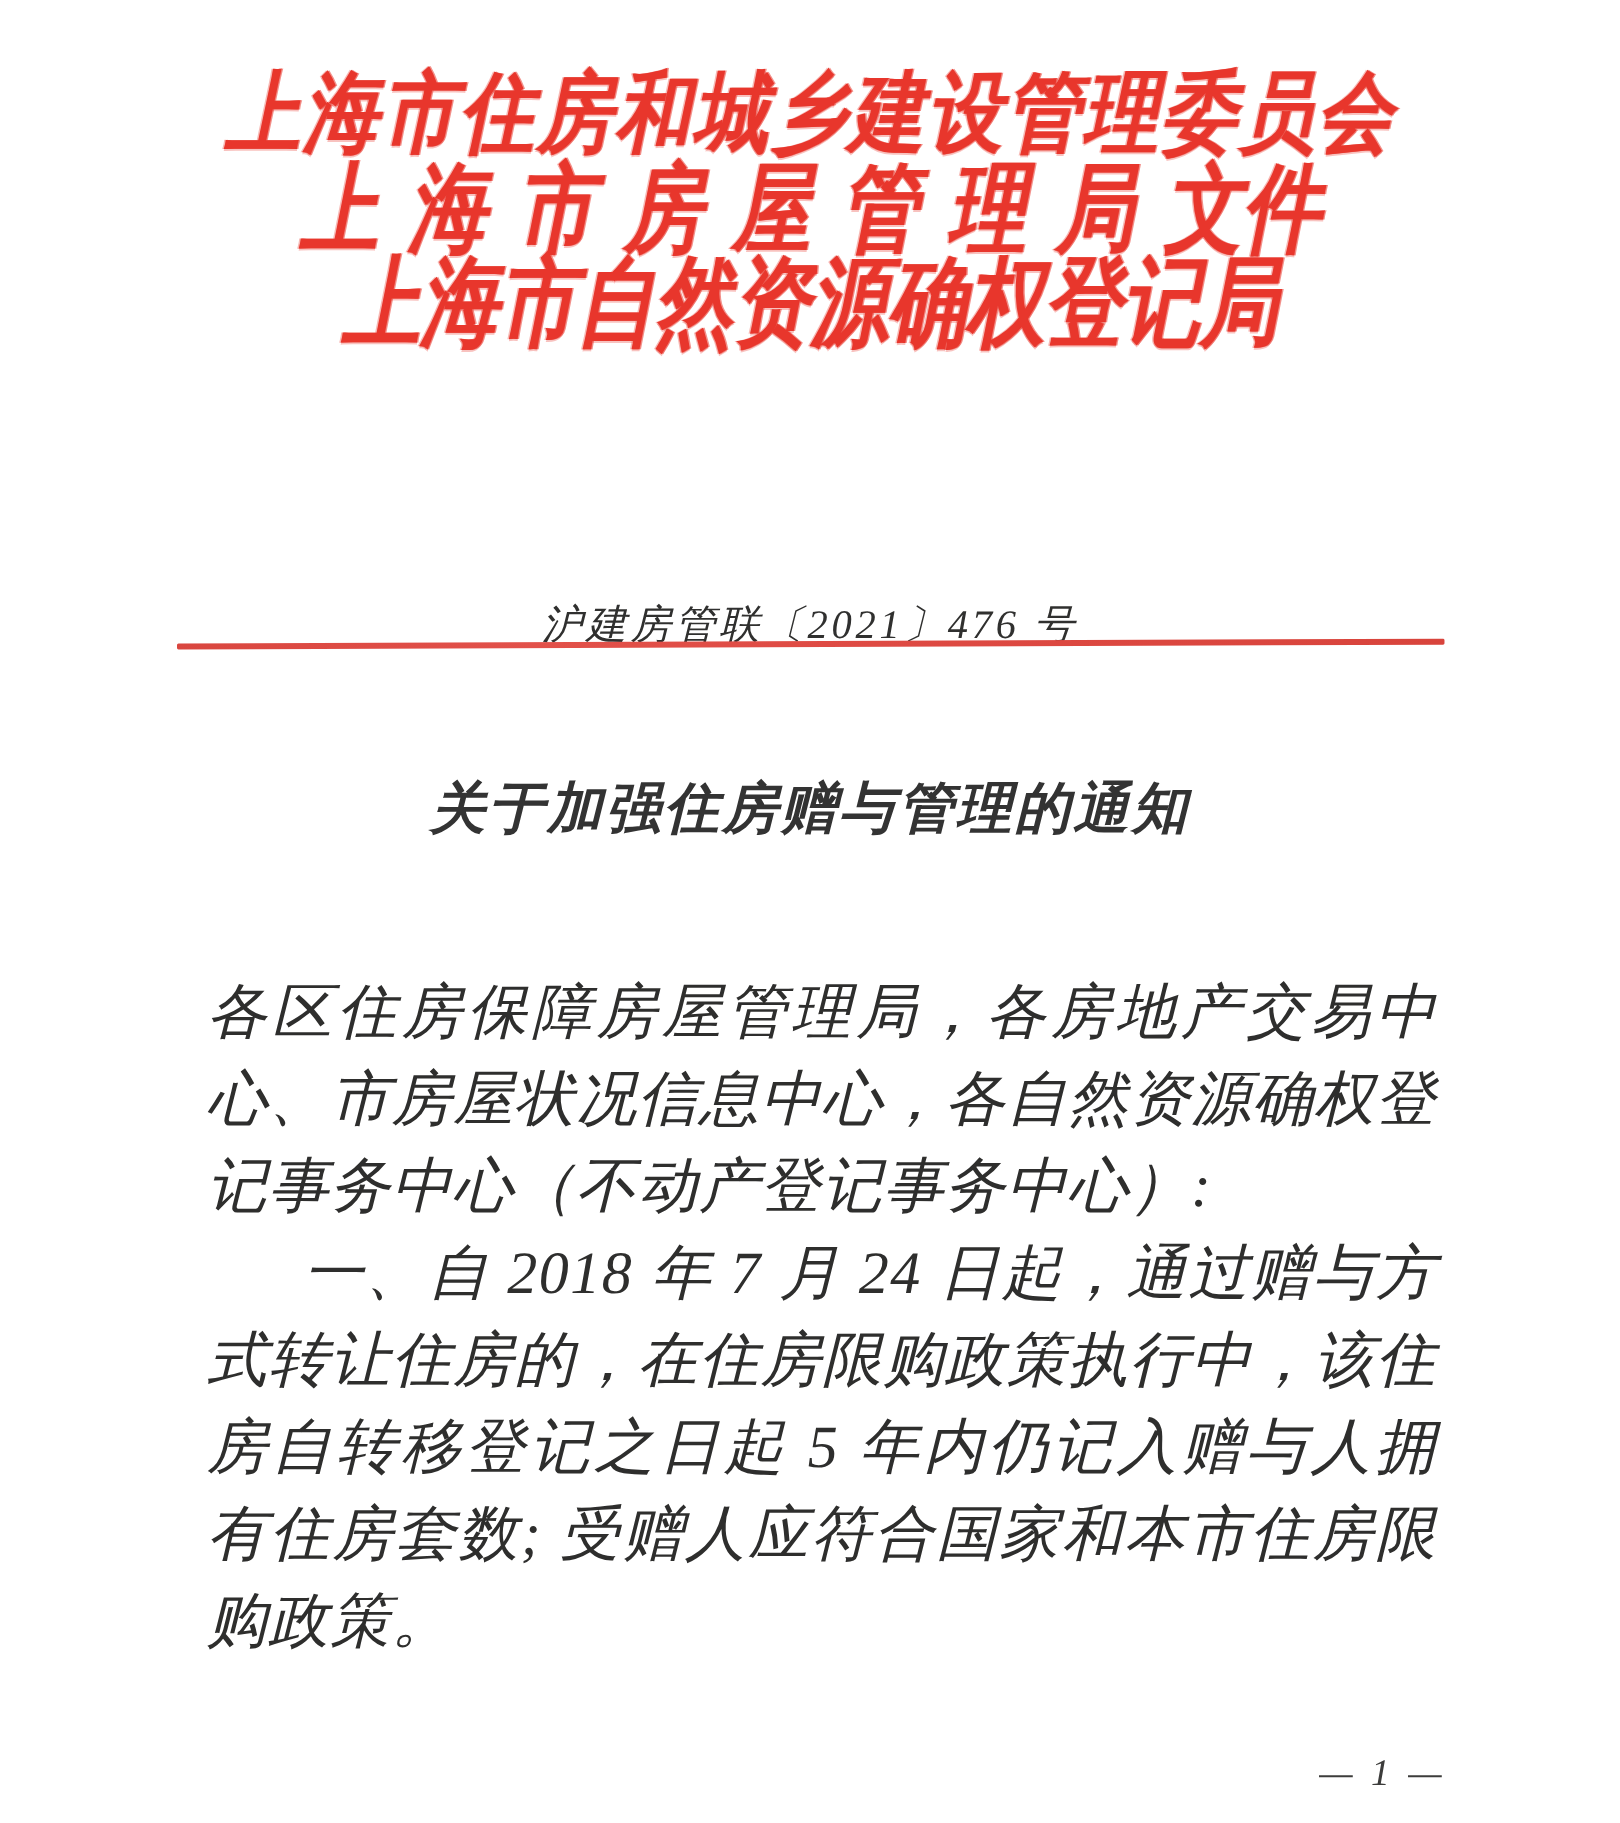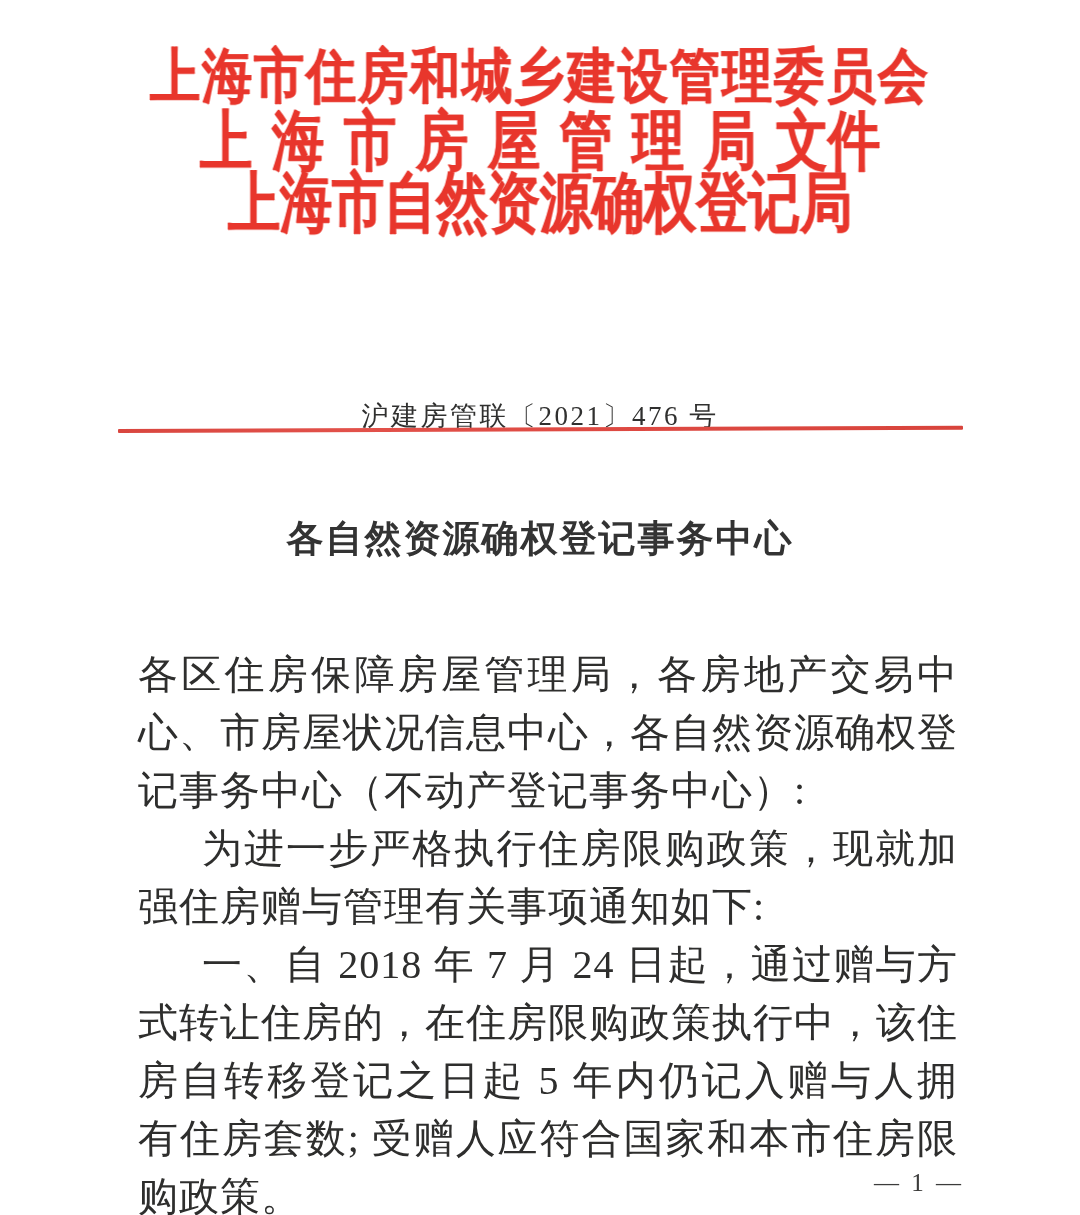--- a/index.html
+++ b/index.html
@@ -9,20 +9,21 @@
     background: #ffffff;
   }
 
   #page {
     position: relative;
     width: 1060px;
     height: 1215px;
     background: #ffffff;
     overflow: hidden;
     font-family: "Liberation Serif", "DejaVu Serif", serif;
+    font-style: italic;
     -webkit-font-smoothing: antialiased;
   }
 
   
   .masthead {
     position: absolute;
     left: 0;
     top: 46px;
     width: 1080px;
     text-align: center;
@@ -147,25 +148,24 @@
 
     <div class="mast-line mast-line-2"><span class="spaced">上海市房屋管理局</span><span class="tight">文件</span></div>
 
     <div class="mast-line mast-line-3">上海市自然资源确权登记局</div>
   </div>
 
   <div class="doc-number">沪建房管联〔2021〕476 号</div>
 
   <div class="red-rule"></div>
 
-  <div class="doc-title">各自然资源确权登记事务中心</div>
+  <div class="doc-title">关于加强住房赠与管理的通知</div>
 
   <div class="body-block">
     <p class="para">各区住房保障房屋管理局，各房地产交易中心、市房屋状况信息中心，各自然资源确权登记事务中心（不动产登记事务中心）:</p>
 
-    <p class="para indent">为进一步严格执行住房限购政策，现就加强住房赠与管理有关事项通知如下:</p>
 
     <p class="para indent">一、自 2018 年 7 月 24 日起，通过赠与方式转让住房的，在住房限购政策执行中，该住房自转移登记之日起 5 年内仍记入赠与人拥有住房套数; 受赠人应符合国家和本市住房限购政策。</p>
   </div>
 
   <div class="page-number">— 1 —</div>
 
 </div>
 
 </body></html>

